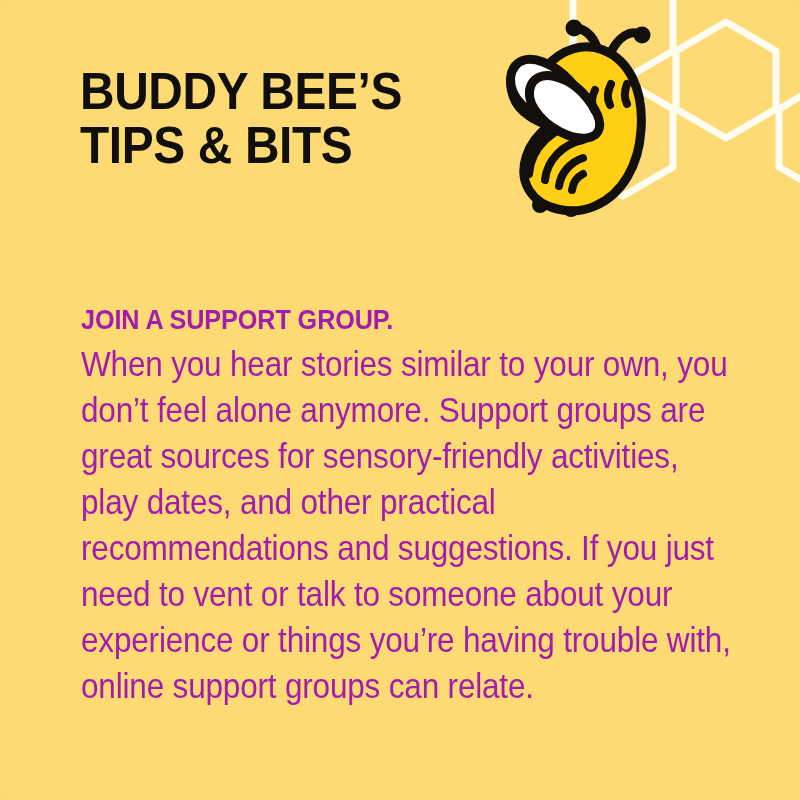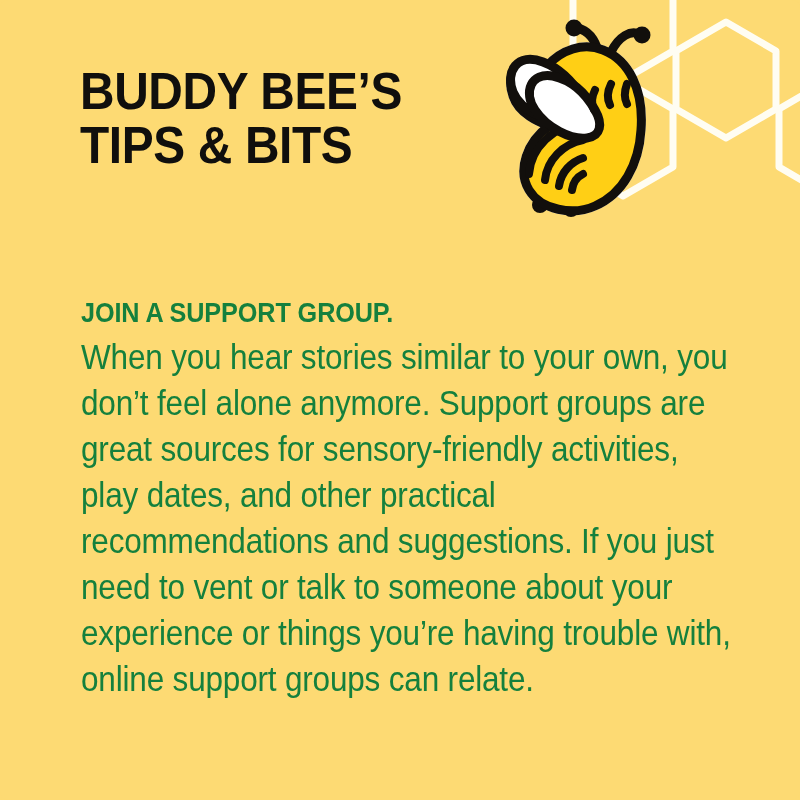--- a/index.html
+++ b/index.html
@@ -57,23 +57,23 @@
     letter-spacing: -0.4px;
     transform: scaleX(0.92);
     transform-origin: left top;
     white-space: pre-line;
   }
 
   
   #body-block {
     position: absolute;
     left: 81px;
-    top: 296px;
+    top: 303px;
     width: 700px;
-    color: #15803d;
+    color: #a21caf;
   }
 
   #body-heading {
     font-family: "Liberation Sans Narrow", "Liberation Sans", sans-serif;
     font-weight: 700;
     font-size: 28px;
     line-height: 34px;
     letter-spacing: -0.1px;
     transform: scaleX(0.9);
     transform-origin: left top;

